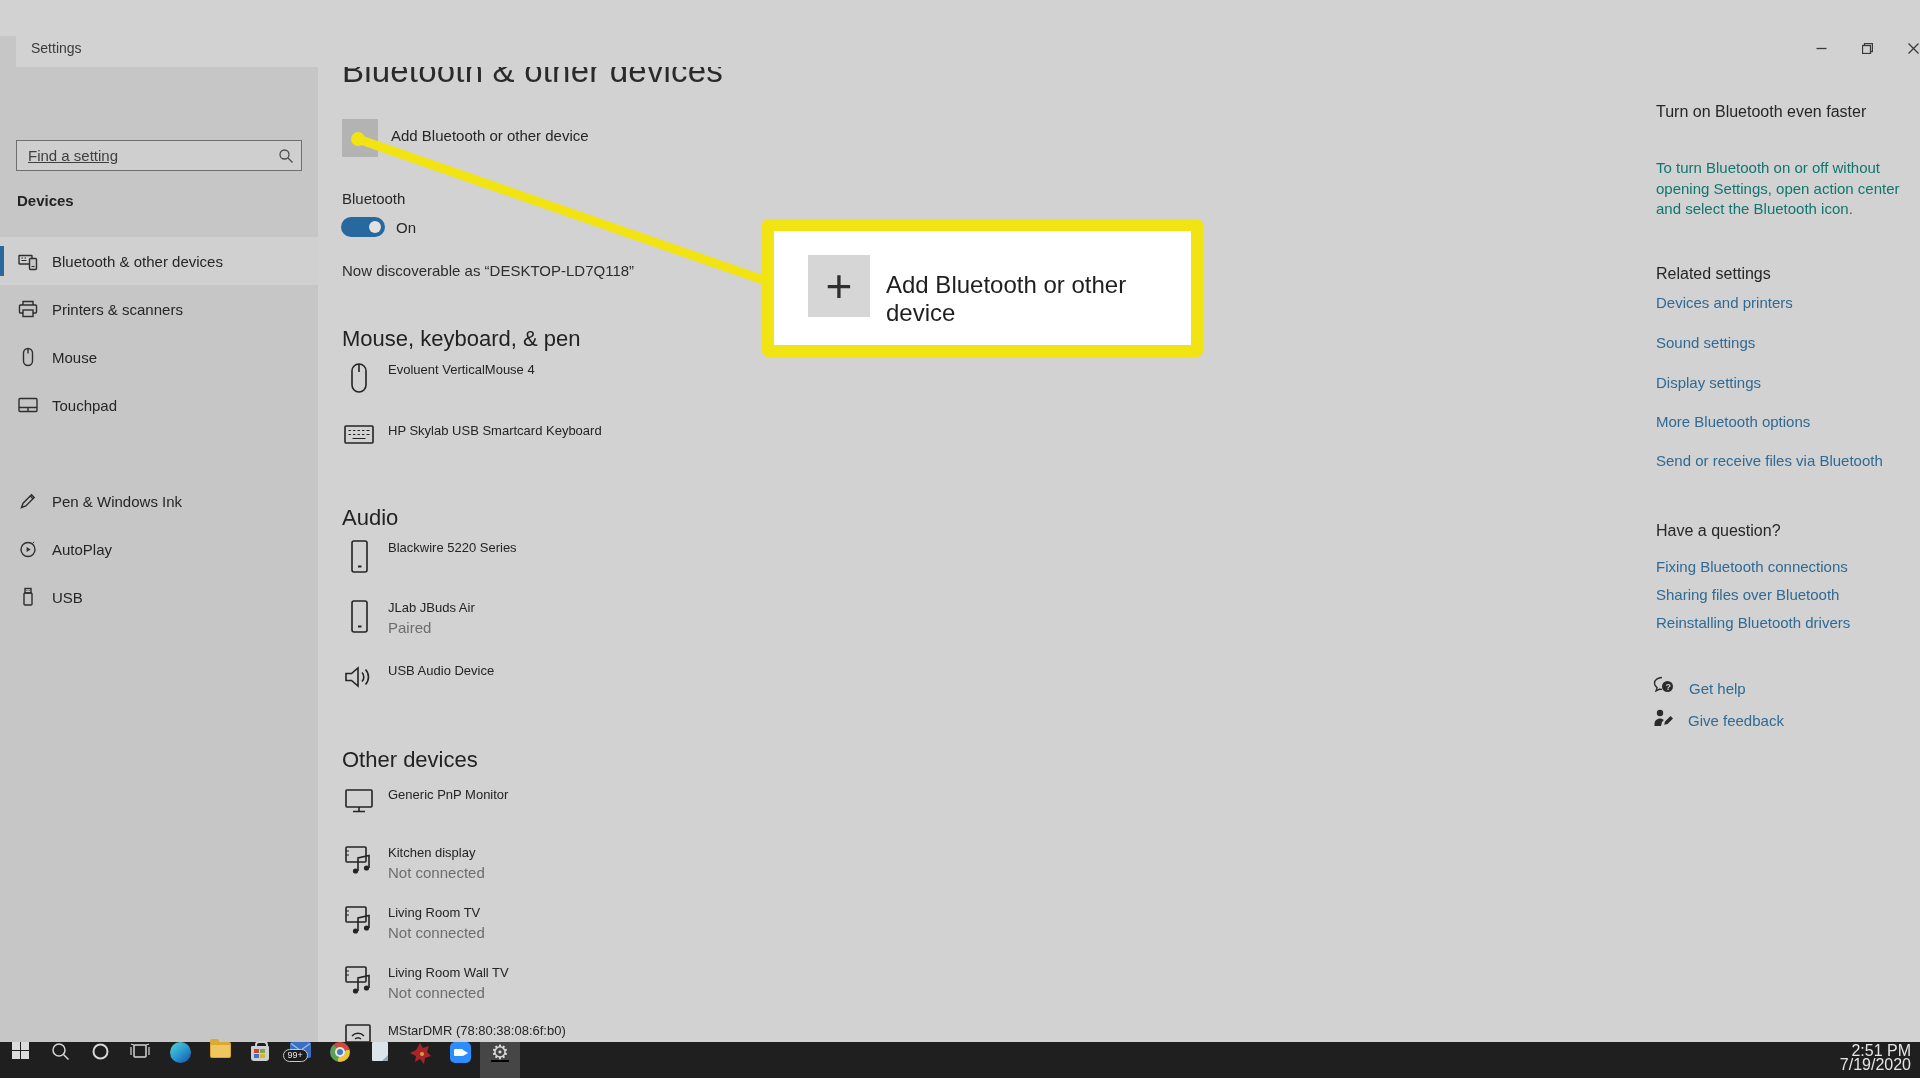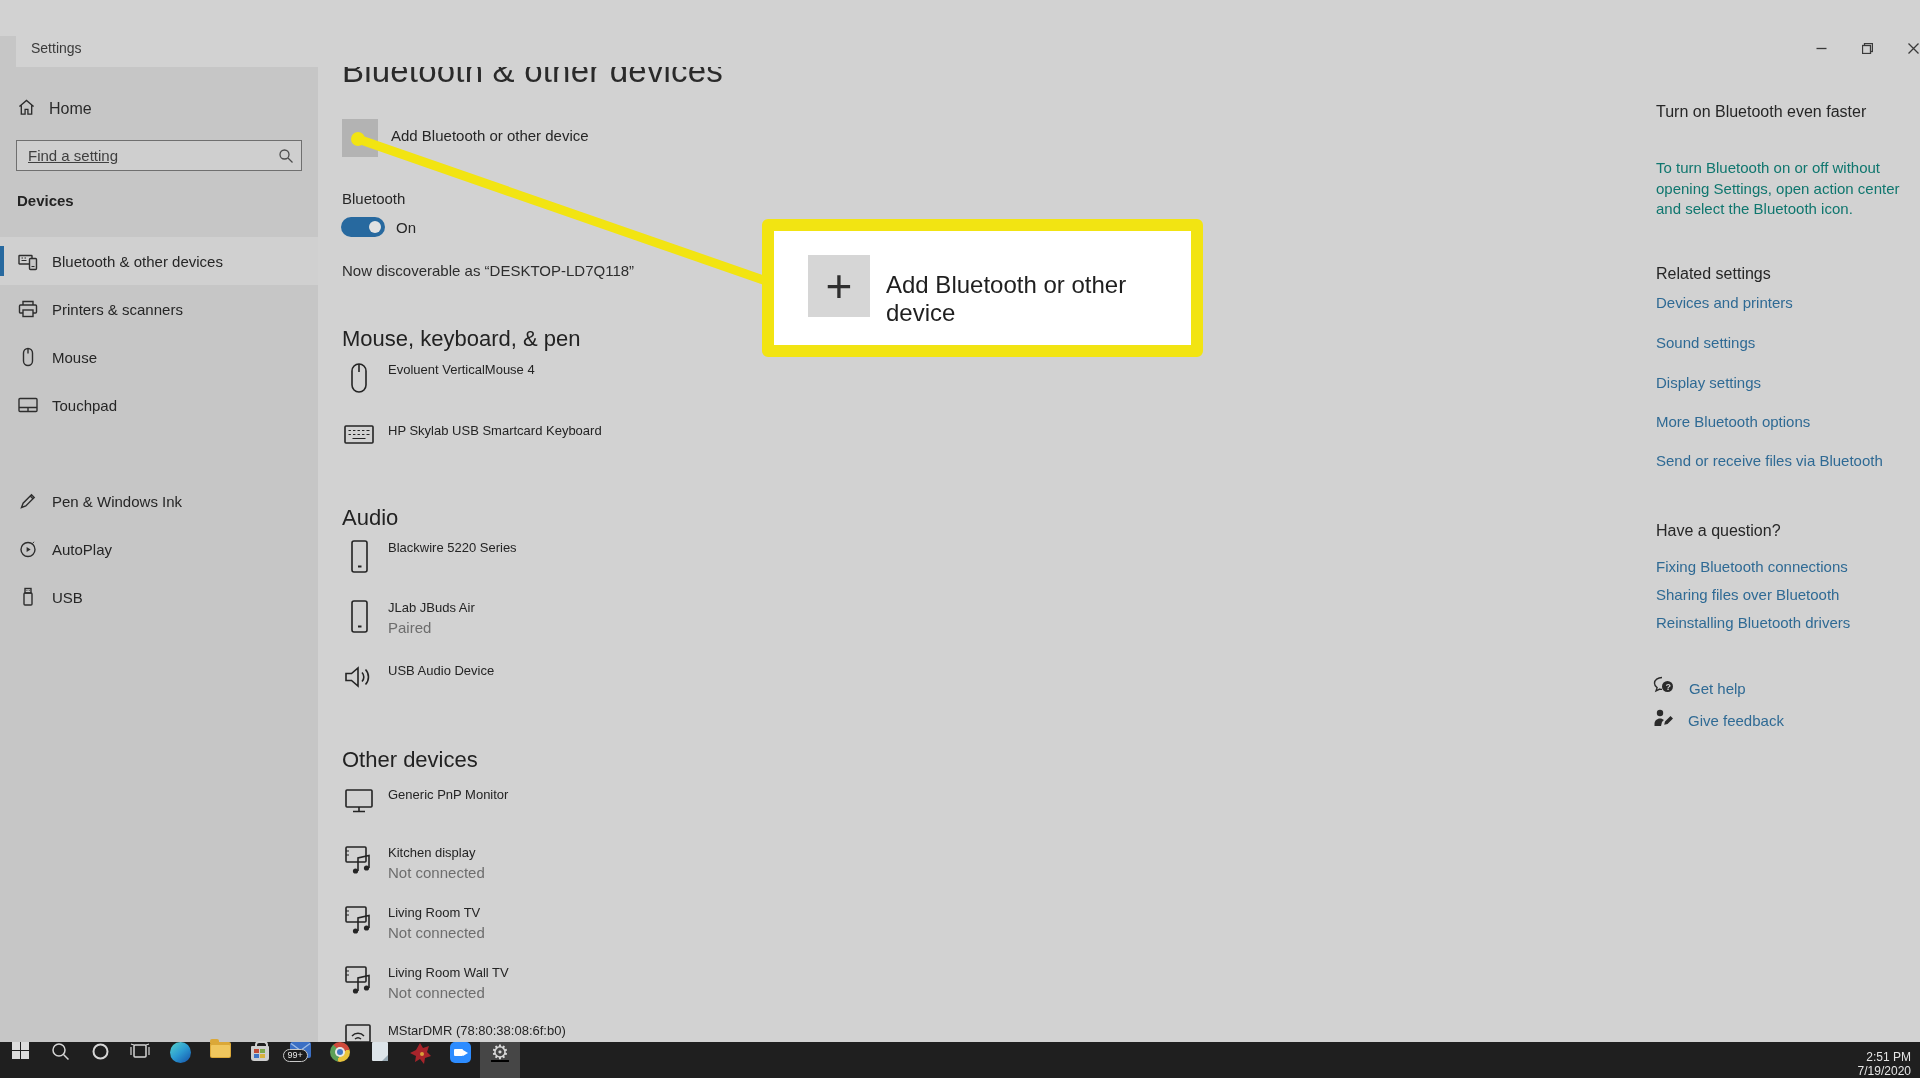--- a/index.html
+++ b/index.html
@@ -88,21 +88,21 @@
   .badge { position:absolute; left:-7px; bottom:-4px; background:#1c1c1c; border:1px solid #c9c9c9; border-radius:8px; color:#e8e8e8; font-size:9px; padding:0 4px; line-height:11px; }
   .chrome { width:20px; height:20px; border-radius:50%; background:conic-gradient(from -45deg,#cf4a3c 0 120deg,#e9c43c 0 240deg,#5d9f57 0 360deg); position:relative; }
   .chrome::before { content:""; position:absolute; left:5px; top:5px; width:10px; height:10px; border-radius:50%; background:#e8e8e8; }
   .chrome::after { content:""; position:absolute; left:7px; top:7px; width:6px; height:6px; border-radius:50%; background:#4179c4; }
   .notepad { width:16px; height:19px; background:#dde4e9; border-radius:1px; position:relative; }
   .notepad::after { content:""; position:absolute; right:0; bottom:0; border-style:solid; border-width:0 0 6px 6px; border-color:transparent transparent #97a8b3 transparent; }
   .zoomapp { width:21px; height:21px; border-radius:5px; background:#2d8cff; display:flex; align-items:center; justify-content:center; }
   .zoom-cam { width:9px; height:7px; background:#fff; border-radius:1px; position:relative; margin-left:-3px; }
   .zoom-cam::after { content:""; position:absolute; right:-5px; top:0.5px; border-style:solid; border-width:3px 0 3px 5px; border-color:transparent transparent transparent #fff; }
   .gear { font-size:20px; color:#d8d8d8; line-height:20px; }
-  .clock { position:absolute; right:9px; top:8px; text-align:right; color:#e6e6e6; font-size:12px; line-height:14px; }
+  .clock { position:absolute; right:9px; top:2px; text-align:right; color:#e6e6e6; font-size:16px; line-height:14px; }
 </style>
 </head>
 <body>
 
 <div class="window">
 
   <div class="titlebar">
     <span class="app-title">Settings</span>
     <div class="win-controls">
       <div class="win-btn">
@@ -118,28 +118,20 @@
       </div>
       <div class="win-btn">
         <span><svg width="11" height="11">
               <path d="M0.5 0.5l10 10M10.5 0.5l-10 10"></path>
             </svg></span>
       </div>
     </div>
   </div>
 
   <div class="sidebar">
-    <div class="home-row">
-      <span>
-        <svg width="17" height="17" viewBox="0 0 18 18" fill="none" stroke="#2b2b2b" stroke-width="1.4">
-            <path d="M1.5 8L9 1.5 16.5 8M3.5 7v9h4v-5h3v5h4V7"></path>
-          </svg>
-      </span>
-      <span class="home-label">Home</span>
-    </div>
 
     <div class="search-box">
       <input type="text" placeholder="Find a setting" style="">
       <span class="search-glass">
         <svg width="16" height="16" viewBox="0 0 16 16" fill="none" stroke="#4c4c4c" stroke-width="1.3">
             <circle cx="6.5" cy="6.5" r="4.5"></circle>
             <path d="M10 10l4.5 4.5"></path>
           </svg>
       </span>
     </div>

